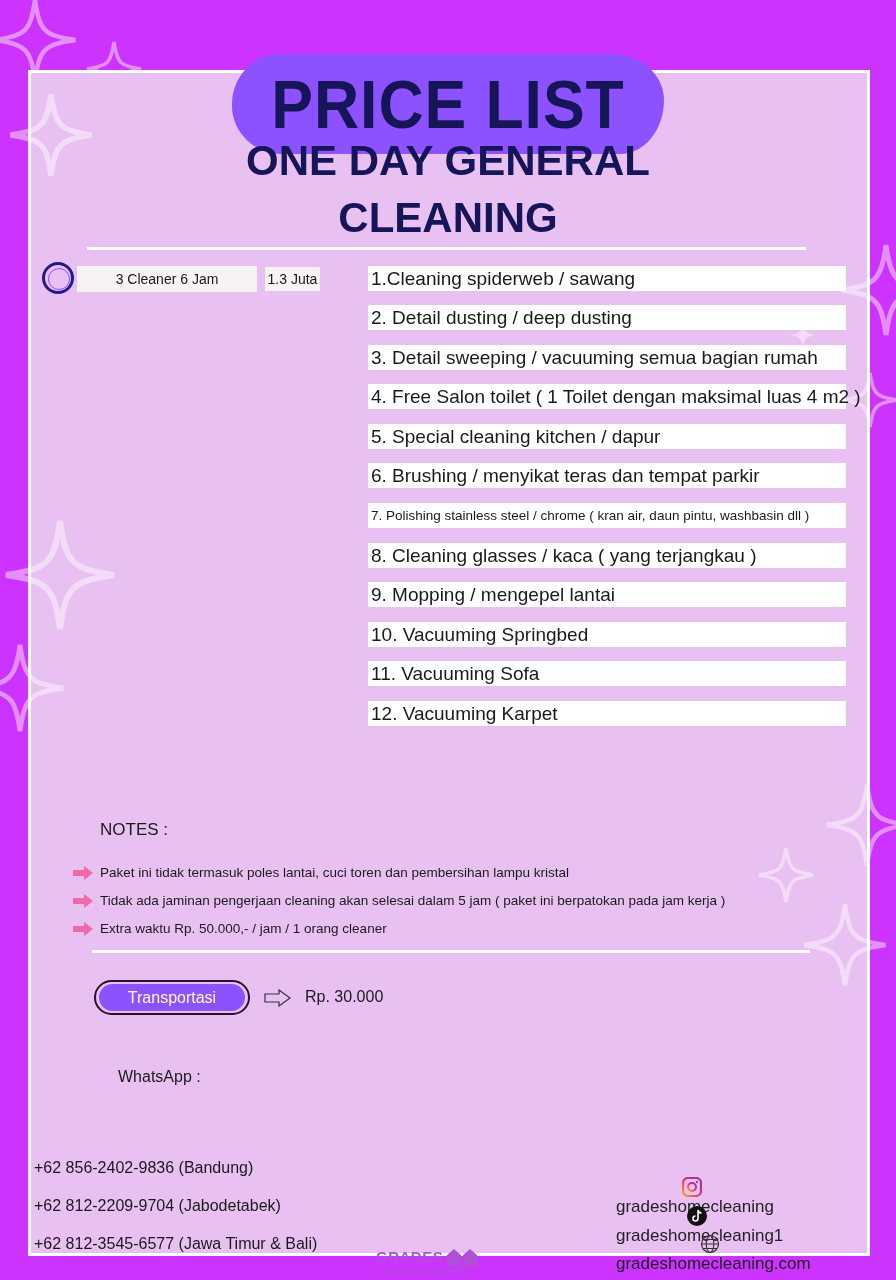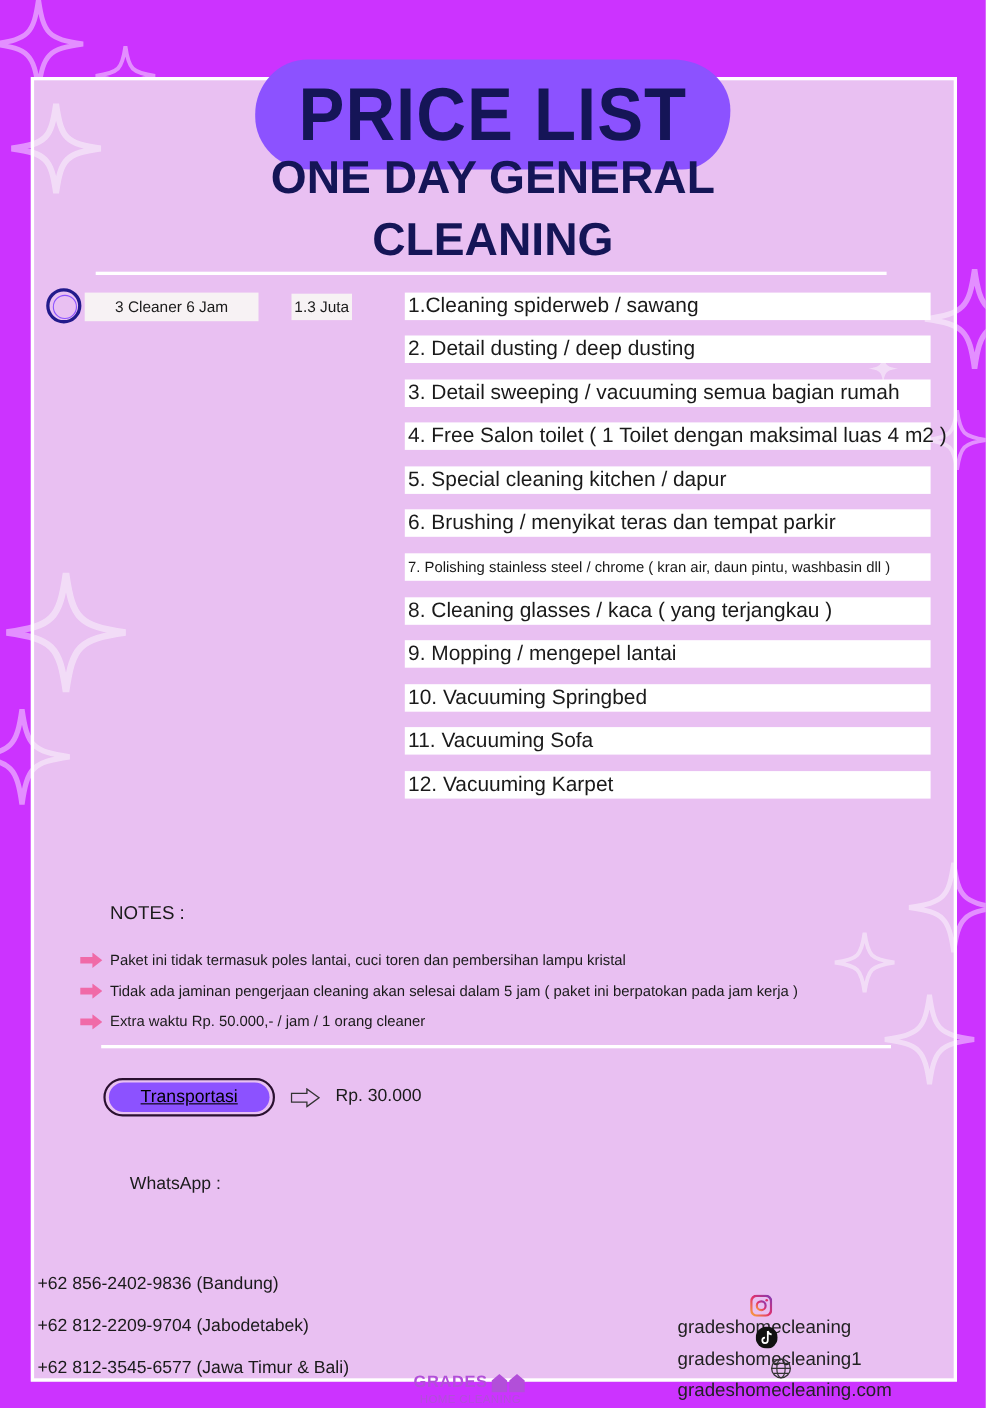--- a/index.html
+++ b/index.html
@@ -12,21 +12,21 @@
   .hr{position:absolute;height:3px;background:#ffffff;z-index:3;}
   .circle{position:absolute;left:42px;top:262px;width:32px;height:32px;border:3px solid #221a8c;border-radius:50%;box-sizing:border-box;z-index:3;}
   .circle::after{content:"";position:absolute;left:3px;top:3px;width:20px;height:20px;border:1px solid #8c52ff;border-radius:50%;}
   .pill{position:absolute;background:#f7f2f4;font-size:14px;display:flex;align-items:center;justify-content:center;z-index:3;}
   .item{position:absolute;left:368px;width:478px;height:25px;background:#ffffff;font-size:19px;display:flex;align-items:center;padding-left:3px;box-sizing:border-box;z-index:3;white-space:nowrap;color:#1a1a1a;}
   .item.small{font-size:13.5px;}
   .notes-title{position:absolute;left:100px;top:820px;font-size:17px;z-index:3;}
   .note{position:absolute;left:72px;font-size:13.5px;display:flex;align-items:center;z-index:3;white-space:nowrap;}
   .note .arrow{width:22px;height:14px;margin-right:6px;}
   .transport-btn{position:absolute;left:94px;top:980px;width:156px;height:35px;border:2px solid #2a1030;border-radius:18px;box-sizing:border-box;display:flex;align-items:center;justify-content:center;z-index:3;background:#e9c0f2;}
-  .transport-btn .inner{width:146px;height:27px;background:#8c52ff;border-radius:14px;color:#000000;font-size:16px;display:flex;align-items:center;justify-content:center;text-decoration:underline;}
+  .transport-btn .inner{width:146px;height:27px;background:#8c52ff;border-radius:14px;color:#fef9c3;font-size:16px;display:flex;align-items:center;justify-content:center;}
   .transport-arrow{position:absolute;left:264px;top:989px;z-index:3;}
   .transport-price{position:absolute;left:305px;top:988px;font-size:16px;z-index:3;}
   .wa-label{position:absolute;left:118px;top:1068px;font-size:16px;z-index:3;}
   .phone{position:absolute;left:34px;font-size:16px;z-index:3;white-space:nowrap;}
   .social{position:absolute;left:616px;font-size:17px;display:flex;align-items:center;z-index:3;white-space:nowrap;color:#222;flex-direction:column;}
   .social svg{margin-right:6px;}
   .logo{position:absolute;left:376px;top:1208px;z-index:3;text-align:center;}
   .logo .l1{font-size:15px;font-weight:700;color:#b24fd9;letter-spacing:.5px;line-height:1;display:flex;align-items:center;margin-top:38px;}
   .logo .l2{font-size:10.5px;color:#b24fd9;letter-spacing:.3px;line-height:1.2;}
 </style>
@@ -71,21 +71,21 @@
 
 <div class="title-blob">
   <span>PRICE LIST</span>
 </div>
 
 <div class="subtitle" style="top:140px">ONE DAY GENERAL</div>
 <div class="subtitle" style="top:197px">CLEANING</div>
 <div class="hr" style="left:87px;top:247px;width:719px"></div>
 
 <div class="circle"></div>
-<div class="pill" style="left:77px;top:266px;width:158px;height:26px;border-radius:0">3 Cleaner 6 Jam</div>
+<div class="pill" style="left:77px;top:266px;width:180px;height:26px;border-radius:0">3 Cleaner 6 Jam</div>
 <div class="pill" style="left:265px;top:267px;width:55px;height:24px">1.3 Juta</div>
 
 <div>
   <div class="item" style="top:266px">1.Cleaning spiderweb / sawang</div>
   <div class="item" style="top:305px">2. Detail dusting / deep dusting</div>
   <div class="item" style="top:345px">3. Detail sweeping / vacuuming semua bagian rumah</div>
   <div class="item" style="top:384px">4. Free Salon toilet ( 1 Toilet dengan maksimal luas 4 m2 )</div>
   <div class="item" style="top:424px">5. Special cleaning kitchen / dapur</div>
   <div class="item" style="top:463px">6. Brushing / menyikat teras dan tempat parkir</div>
   <div class="item small" style="top:503px">7. Polishing stainless steel / chrome ( kran air, daun pintu, washbasin dll )</div>

